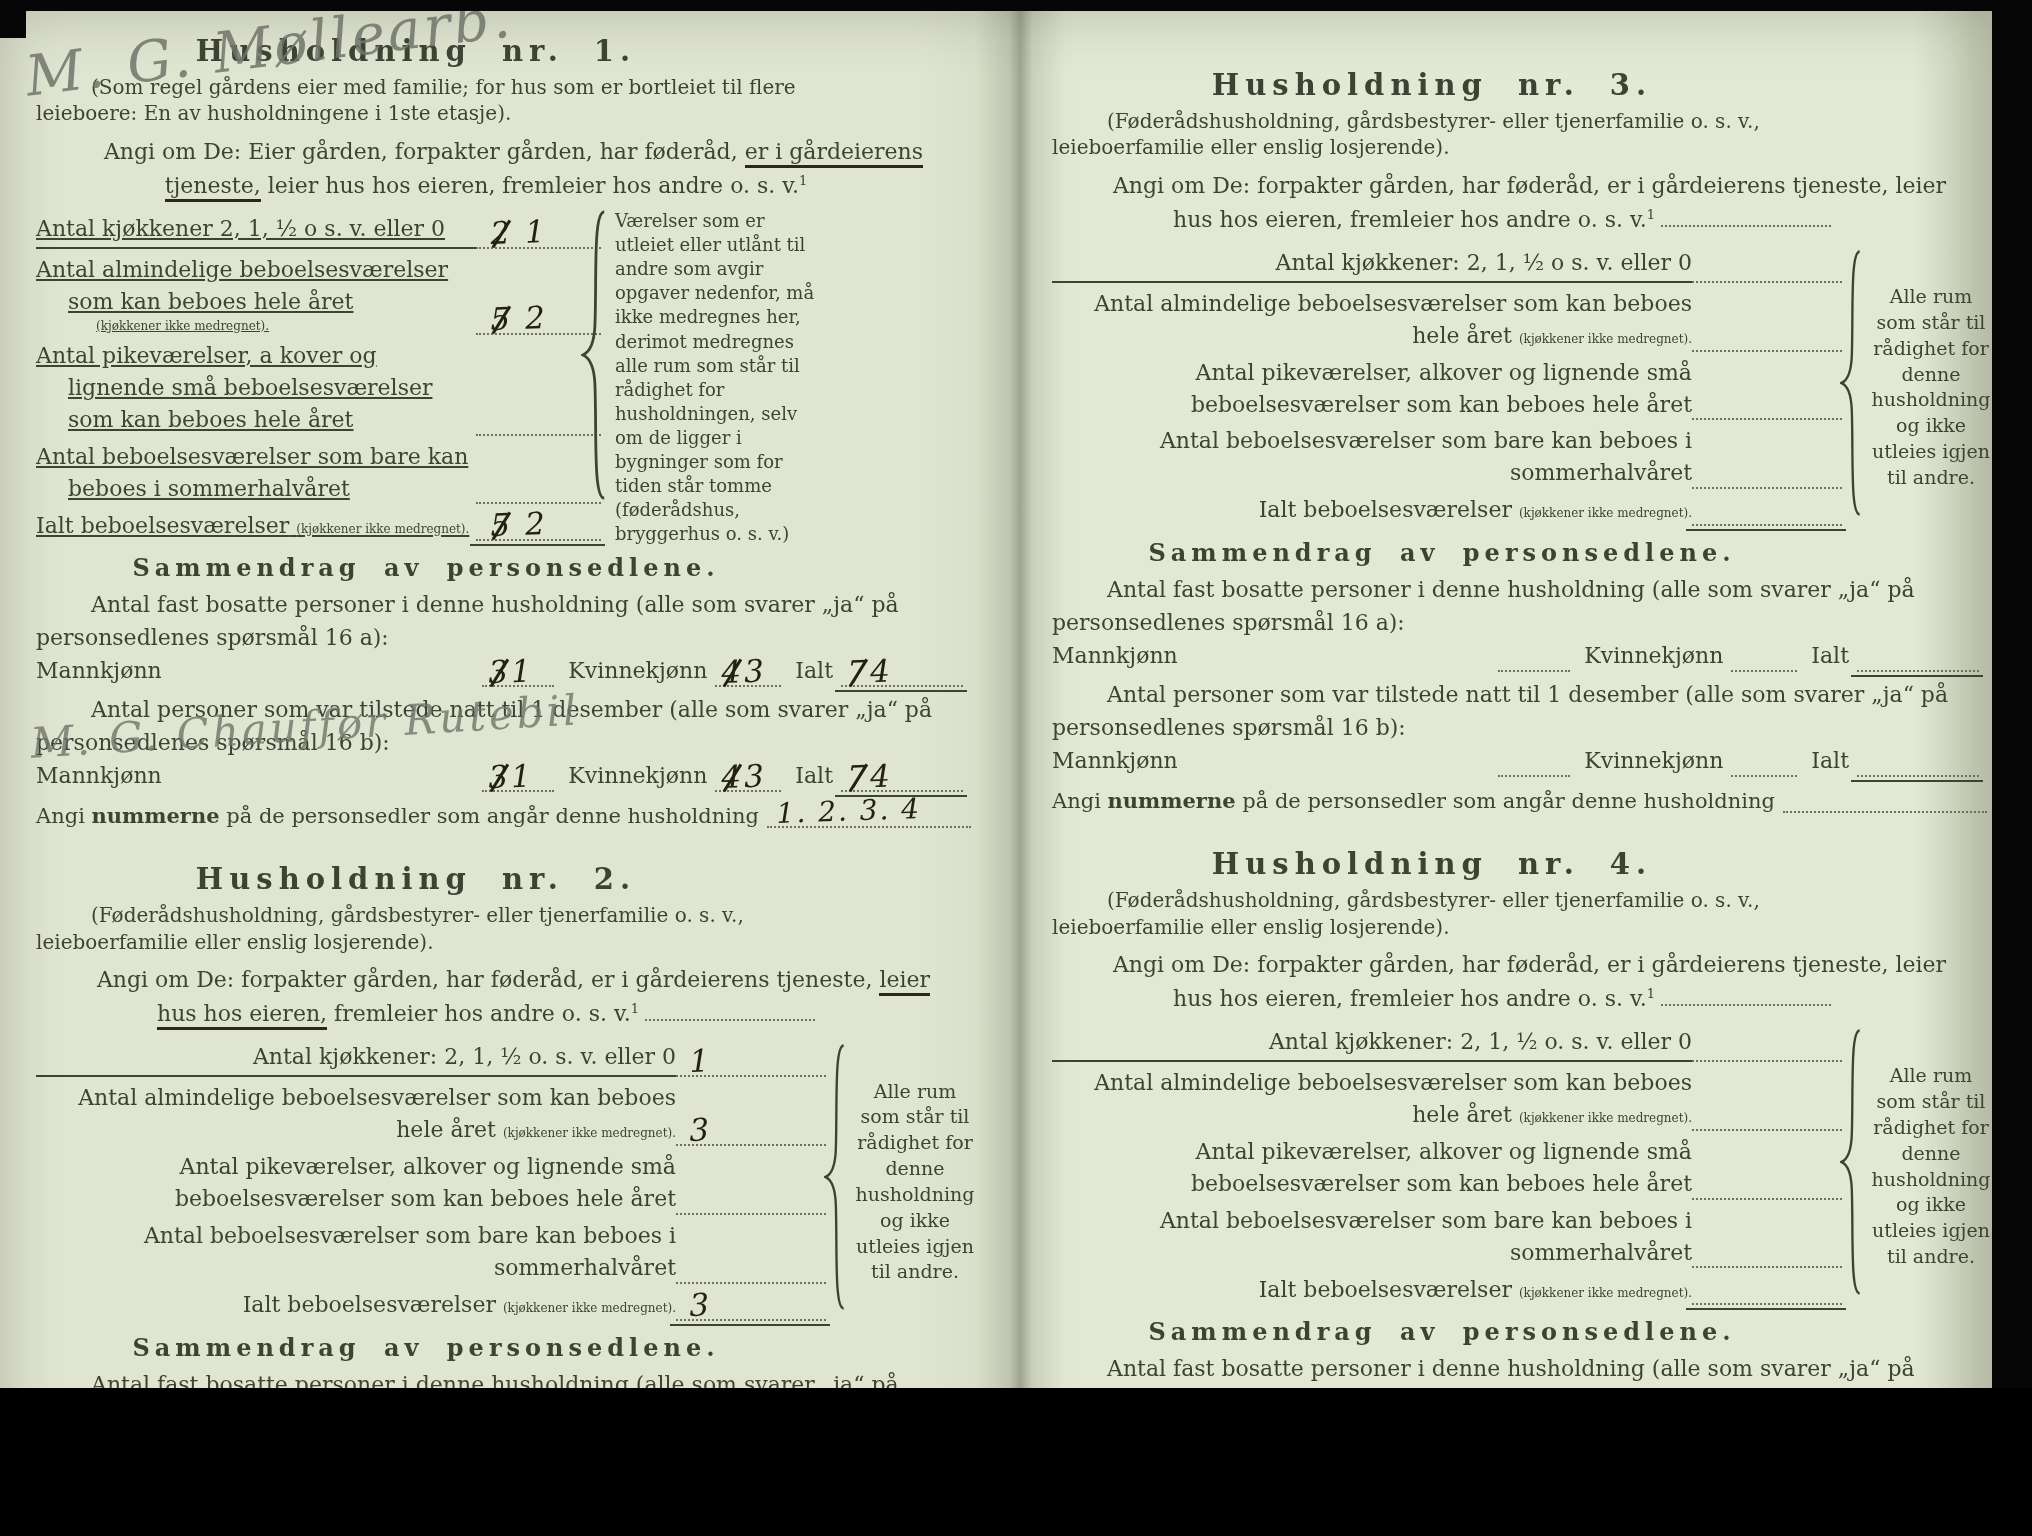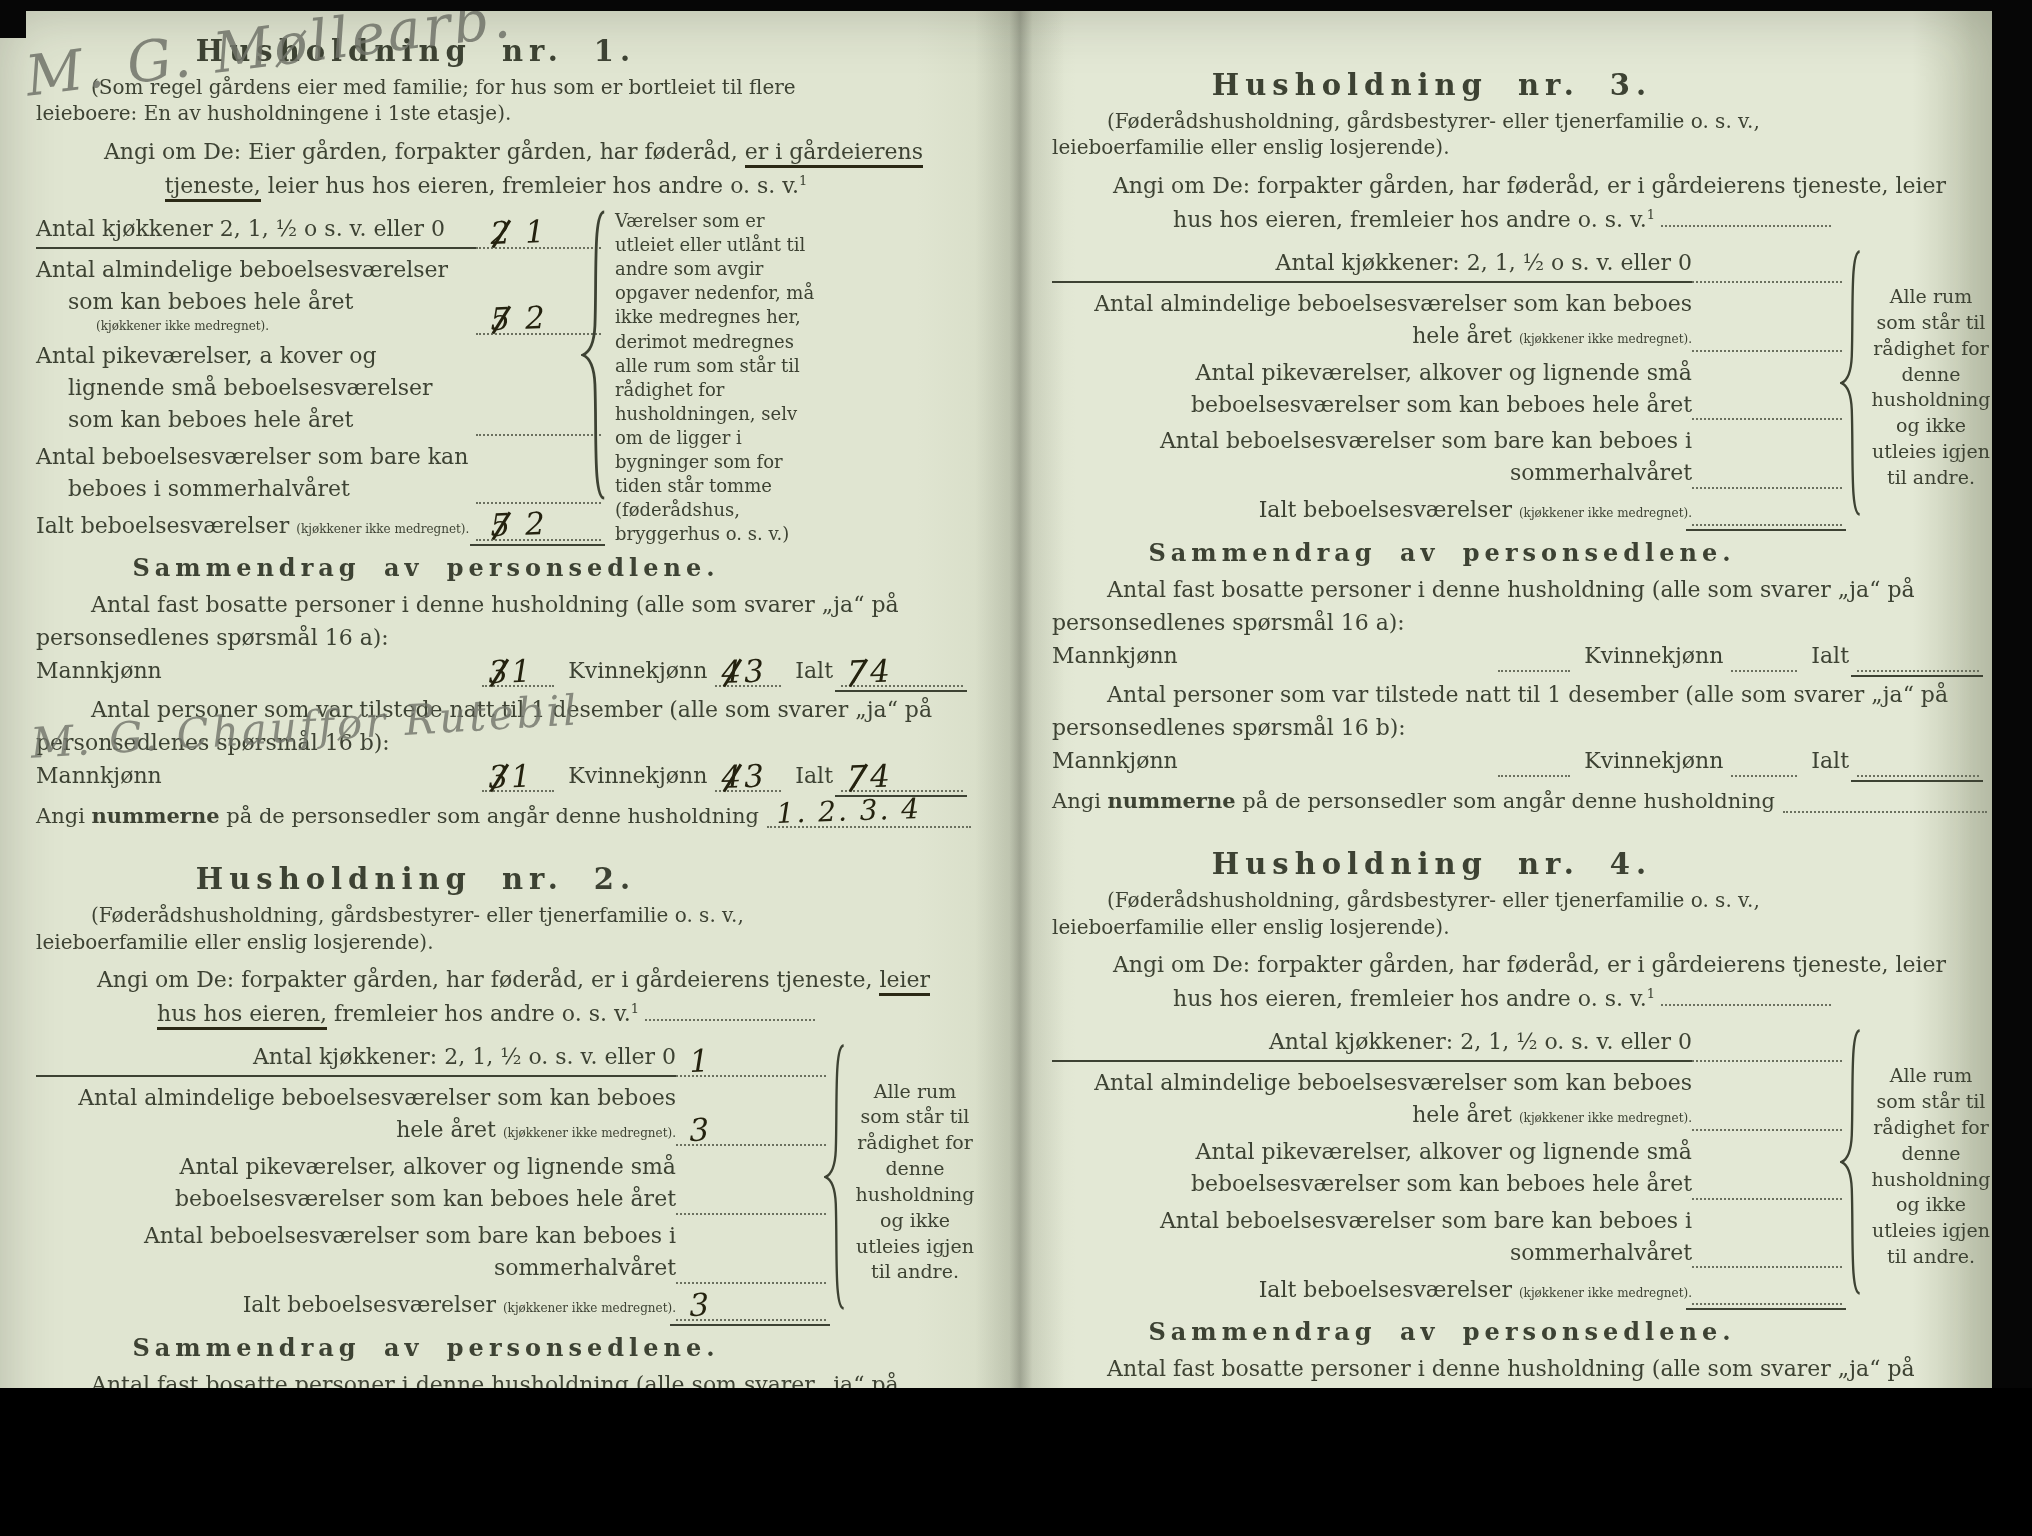--- a/index.html
+++ b/index.html
@@ -31,21 +31,21 @@
   .title{margin:0 0 6px 0;width:760px;text-align:center;font-size:29px;font-weight:bold;
          letter-spacing:6px;word-spacing:14px;}
   .sub{margin:0 0 8px 0;font-size:20px;line-height:1.32;text-indent:55px;width:860px;}
   .intro{margin:0 0 10px 0;font-size:22px;line-height:1.55;text-indent:55px;width:900px;text-align:center;}
   .und{border-bottom:3.5px solid #2b2916;padding-bottom:1px;}
   .sup{font-size:13px;}
   .tailfill{display:inline-block;width:170px;border-bottom:2px dotted var(--line);height:14px;margin-left:6px;}
 
   .rows{position:relative;font-size:22px;line-height:1.45;}
   .row{display:flex;align-items:flex-end;margin-bottom:5px;}
-  .v1 .row{width:565px;}
+  .v1 .row{width:565px;text-decoration:underline;}
   .v2 .row{width:790px;text-align:right;}
   .lbl{flex:1;padding-left:32px;text-indent:-32px;}
   .r1 .lbl{border-bottom:2.5px solid var(--ink);padding-bottom:2px;}
   .v2 .r5 .lbl{padding-left:170px;text-indent:0;}
   .small{font-size:12px;}
   .v1 .r2 .small{display:block;padding-left:28px;text-indent:0;}
   .fill{position:relative;border-bottom:2px dotted var(--line);height:30px;flex:none;}
   .v1 .fill{width:125px;}
   .v2 .fill{width:150px;}
   .dbl::after{content:"";position:absolute;left:-6px;right:-4px;bottom:-7px;border-top:2.5px solid var(--ink);}

